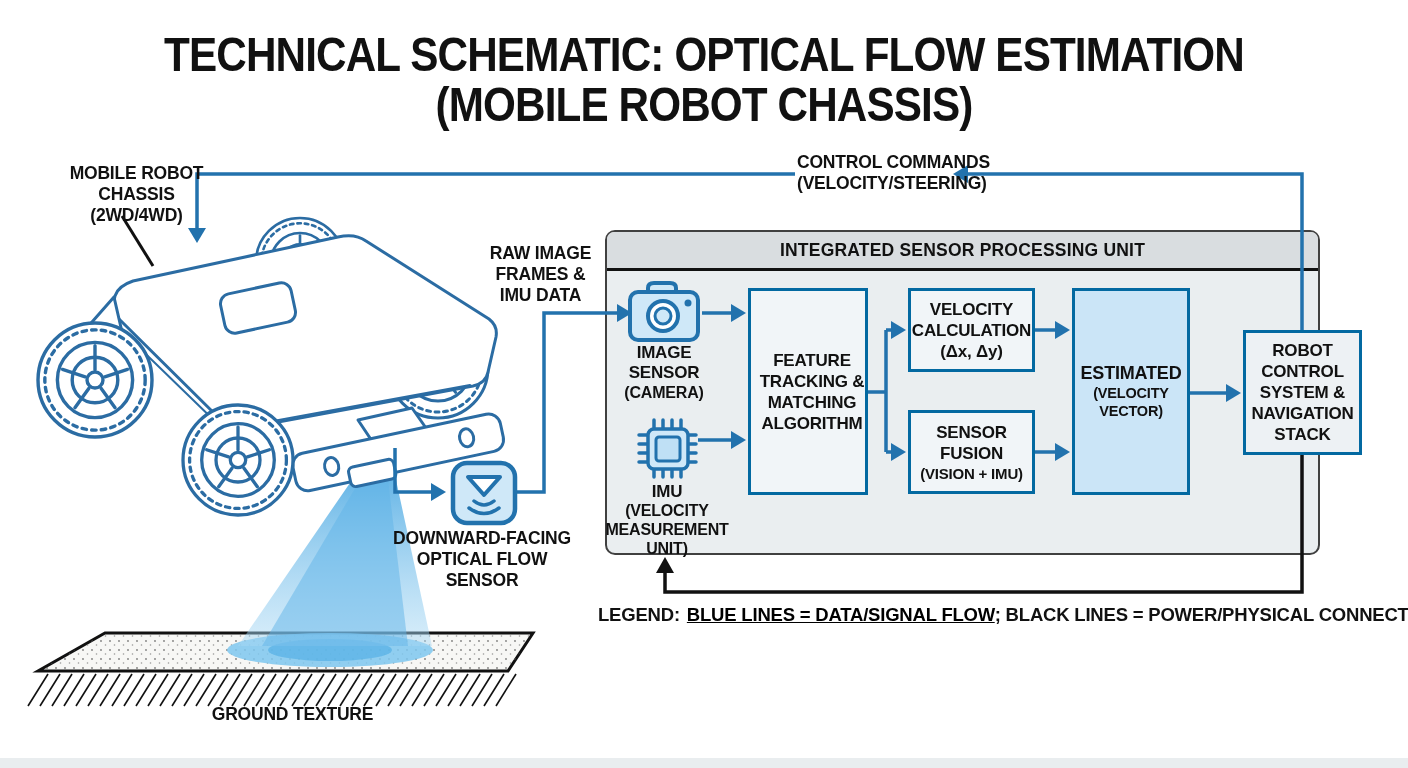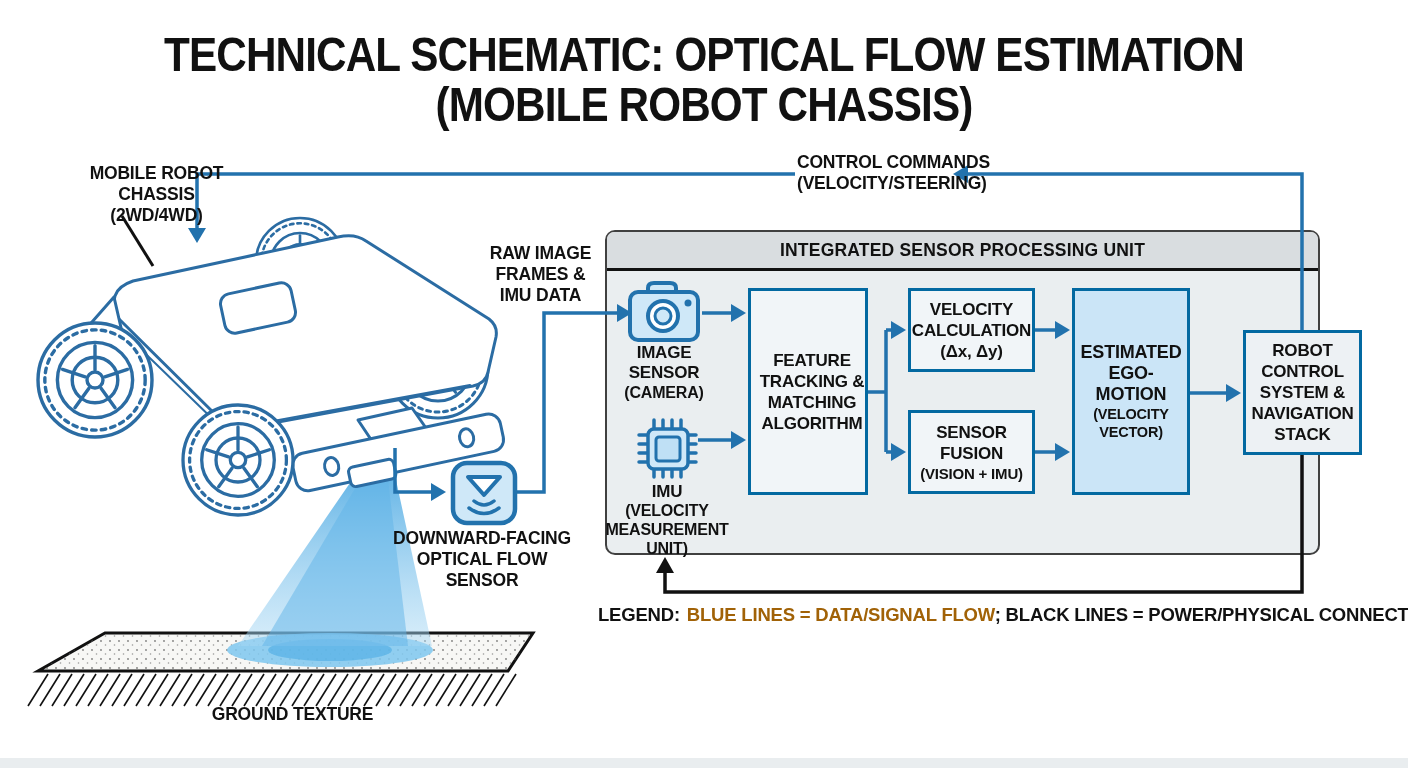--- a/index.html
+++ b/index.html
@@ -31,21 +31,21 @@
   .punit{position:absolute;left:605px;top:230px;width:715px;height:325px;box-sizing:border-box;
          border:2px solid #404040;border-radius:10px;background:#eaeef0;}
   .punit-header{height:36px;background:#d9dde0;border-bottom:3px solid #111;
                 border-radius:7px 7px 0 0;display:flex;align-items:center;justify-content:center;
                 font-weight:700;font-size:17.5px;letter-spacing:0.2px;}
 
   
   .legend{position:absolute;left:598px;top:604px;font-weight:700;font-size:18.5px;
           letter-spacing:-0.2px;white-space:nowrap;}
   .legend .lg-prefix{margin-right:7px;}
-  .legend .lg-blue{color:#a16207;}
+  .legend .lg-blue{color:#000000;text-decoration:underline;}
 </style>
 </head>
 <body>
 
 <div id="stage">
 
   <svg class="layer" width="1408" height="768" viewBox="0 0 1408 768">
     <defs>
       <pattern id="stipple" width="9" height="9" patternUnits="userSpaceOnUse">
         <circle cx="2" cy="2" r="0.9" fill="#555"></circle>
@@ -173,21 +173,20 @@
   </div>
 
   <div class="bbox" style="left:908px;top:410px;width:127px;height:84px;">
     <div>SENSOR</div>
     <div>FUSION</div>
     <div class="sm">(VISION + IMU)</div>
   </div>
 
   <div class="bbox ego" style="left:1072px;top:288px;width:118px;height:207px;">
     <div>ESTIMATED</div>
-    <div>EGO-MOTION</div>
     <div class="sm">(VELOCITY</div>
     <div class="sm">VECTOR)</div>
   </div>
 
   <div class="bbox rcs" style="left:1243px;top:330px;width:119px;height:125px;">
     <div>ROBOT</div>
     <div>CONTROL</div>
     <div>SYSTEM &amp;</div>
     <div>NAVIGATION</div>
     <div>STACK</div>
@@ -268,21 +267,21 @@
       <path d="M24,41 Q34,49 44,41" stroke-width="3.5"></path>
       <path d="M19,48 Q34,59 49,48" stroke-width="3.5"></path>
     </g>
   </svg>
 
   <div class="title-wrap">
     <div class="title-line">TECHNICAL SCHEMATIC: OPTICAL FLOW ESTIMATION</div>
     <div class="title-line">(MOBILE ROBOT CHASSIS)</div>
   </div>
 
-  <div class="lbl" style="left:64px;top:163px;width:185px;">
+  <div class="lbl" style="left:44px;top:163px;width:185px;">
     <div>MOBILE ROBOT</div>
     <div>CHASSIS</div>
     <div>(2WD/4WD)</div>
   </div>
 
   <div class="lbl" style="left:797px;top:152px;width:200px;text-align:left;">
     <div>CONTROL COMMANDS</div>
     <div>(VELOCITY/STEERING)</div>
   </div>
 

